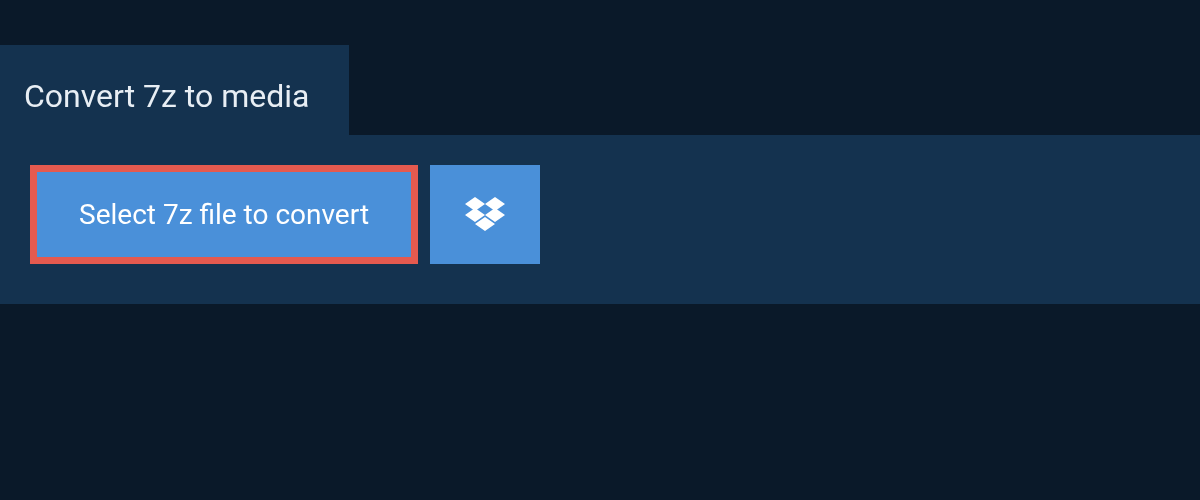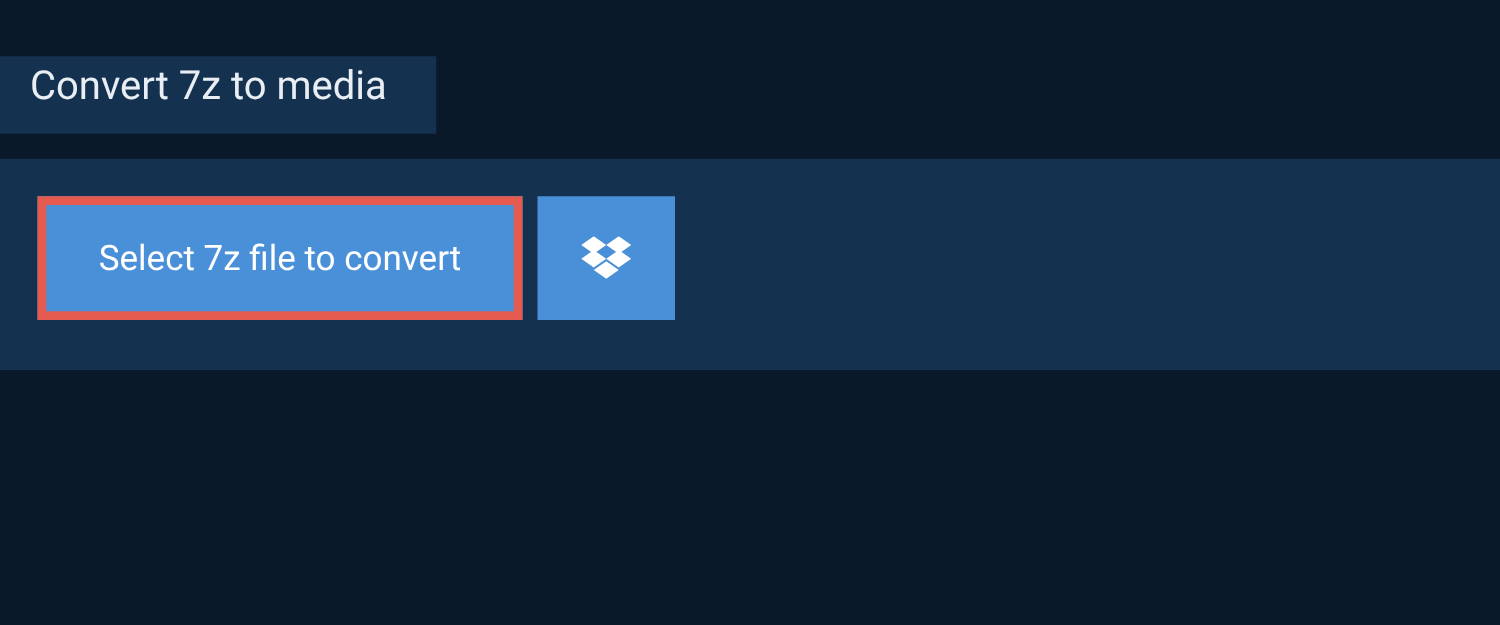--- a/index.html
+++ b/index.html
@@ -10,33 +10,32 @@
     body {
       width: 1200px;
       height: 500px;
       background: #0a1929;
       font-family: -apple-system, BlinkMacSystemFont, "Segoe UI", Roboto, sans-serif;
       overflow: hidden;
     }
     .tab-header {
       display: inline-block;
       background: #14324f;
-      padding: 4px 40px 20px 24px;
+      padding: 32px 40px 20px 24px;
       margin-top: 45px;
     }
     .tab-title {
       color: #e8eef4;
       font-size: 32px;
       font-weight: 400;
     }
     .panel {
       background: #14324f;
       padding: 30px 30px 40px 30px;
       width: 100%;
-      margin-top: 20px;
     }
     .button-row {
       display: flex;
       gap: 12px;
     }
     .select-button {
       background: #4a90d9;
       border: 7px solid #e55a4f;
       color: #ffffff;
       font-size: 28px;

